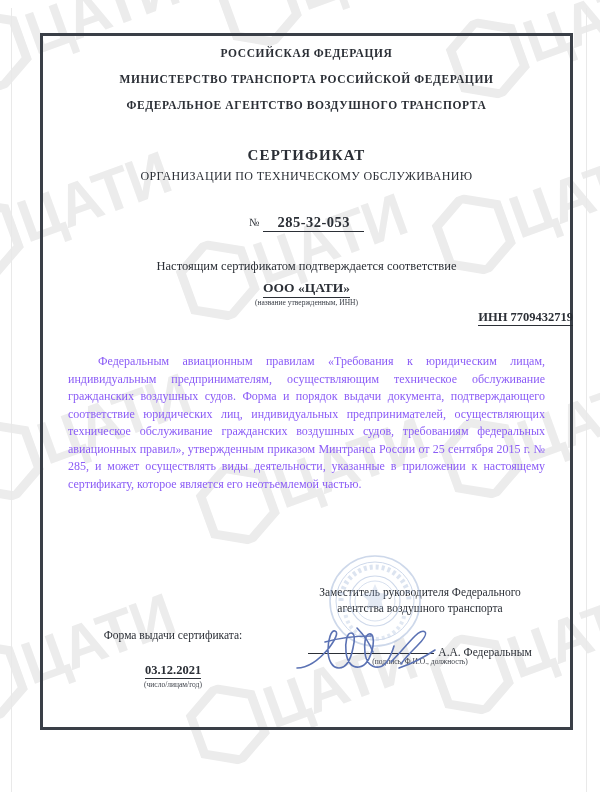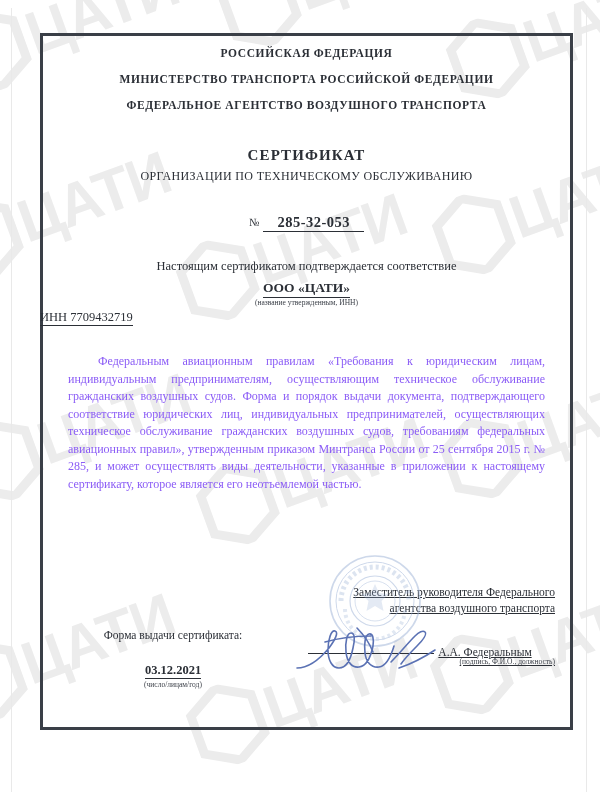--- a/index.html
+++ b/index.html
@@ -143,23 +143,23 @@
     border-bottom: 1px solid #2b2f36;
     padding-bottom: 2px;
   }
   .caption {
     text-align: center;
     font-size: 7.5px;
     margin-top: 2px;
     color: #3c4049;
   }
   .inn {
-    text-align: left;
+    text-align: right;
     margin-top: 3px;
-    font-weight: 400;
+    font-weight: 700;
     font-size: 12.5px;
   }
   .inn span {
     border-bottom: 1px solid #2b2f36;
     padding-bottom: 1px;
   }
 
   .body-text {
     margin: 28px 28px 0 28px;
     font-size: 12px;
@@ -174,22 +174,21 @@
     position: absolute;
     left: 0;
     right: 0;
     top: 552px;
   }
   .sig-block {
     position: absolute;
     left: 245px;
     top: 0;
     width: 270px;
-    text-align: right;
-    text-decoration: underline;
+    text-align: center;
   }
   .sig-role {
     font-size: 11.5px;
     line-height: 1.35;
   }
   .sig-line-row {
     position: relative;
     margin-top: 26px;
     display: flex;
     align-items: flex-end;

